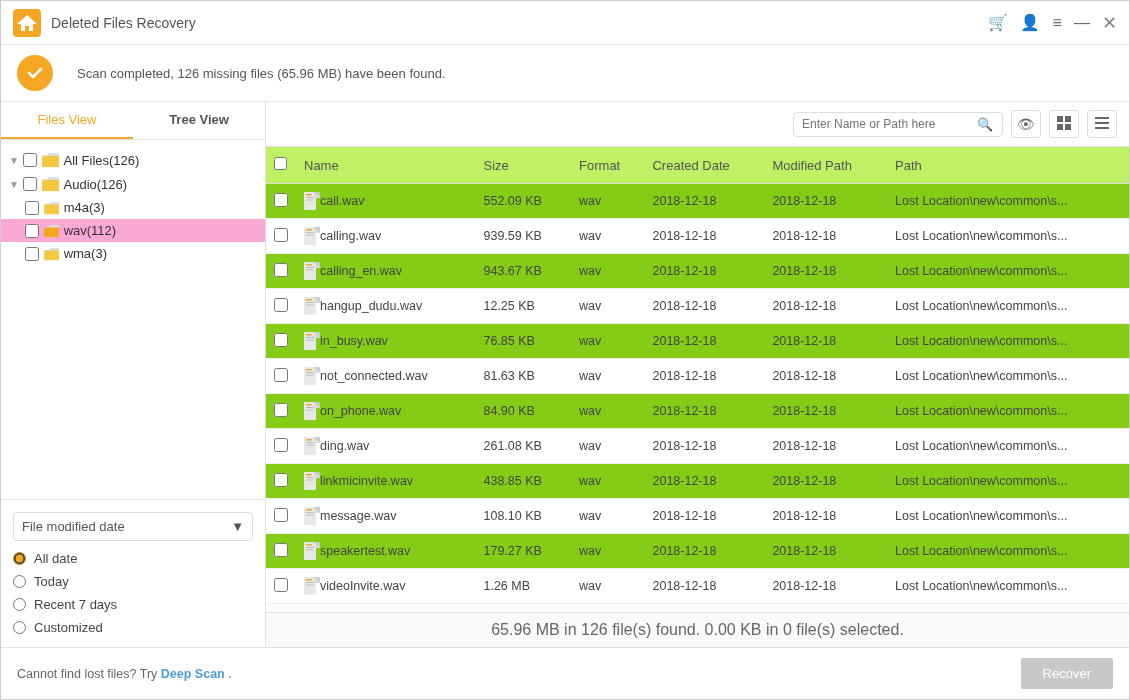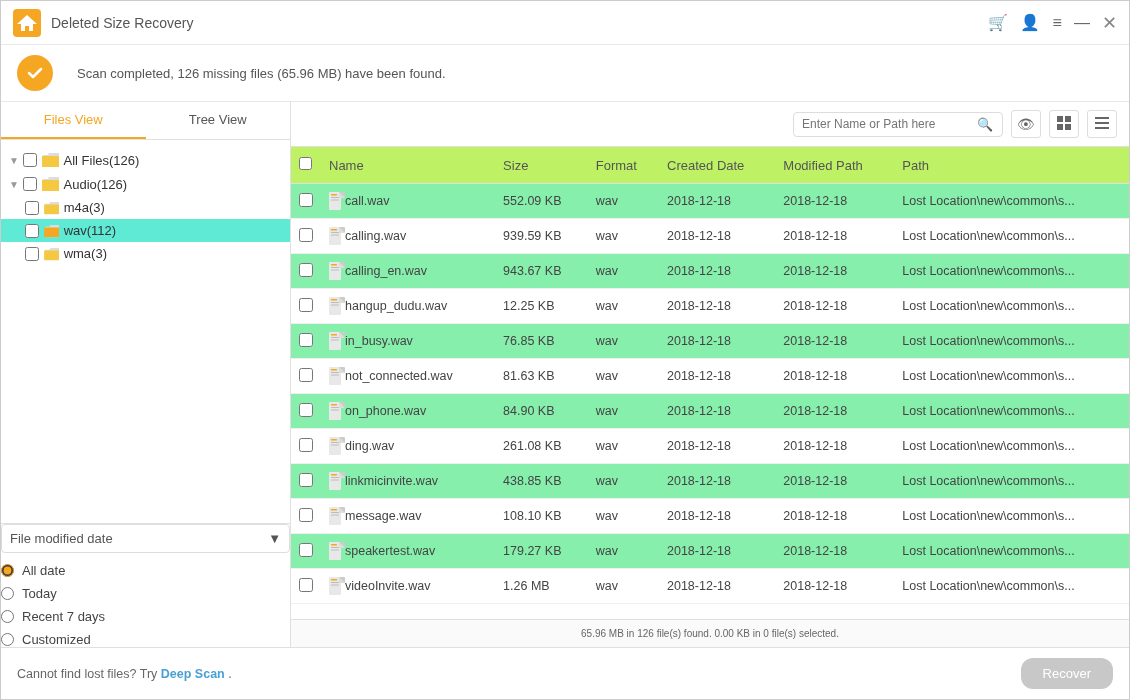--- a/index.html
+++ b/index.html
@@ -81,60 +81,61 @@
       color: #555;
     }
     
     .main-content {
       display: flex;
       flex: 1;
       overflow: hidden;
     }
     
     .sidebar {
-      width: 290px;
+      width: 265px;
       flex-shrink: 0;
       border-right: 1px solid #e0e0e0;
       display: flex;
       flex-direction: column;
       background: #fff;
     }
     .sidebar-tabs {
       display: flex;
       border-bottom: 1px solid #e0e0e0;
       flex-shrink: 0;
     }
     .sidebar-tab {
       flex: 1;
       text-align: center;
       padding: 10px 0;
       cursor: pointer;
       font-size: 13px;
       color: #555;
       border-bottom: 2px solid transparent;
+      font-weight: bold;
     }
     .sidebar-tab.active {
       color: #f5a623;
       border-bottom: 2px solid #f5a623;
       font-weight: 500;
     }
     .sidebar-tree {
       flex: 1;
       overflow-y: auto;
       padding: 8px 0;
     }
     .tree-item {
       display: flex;
       align-items: center;
       padding: 4px 8px;
       cursor: pointer;
       user-select: none;
     }
     .tree-item.selected {
-      background: #5eead4;
+      background: #f9a8d4;
     }
     .tree-item .checkbox {
       width: 14px;
       height: 14px;
       border: 1px solid #ccc;
       margin-right: 5px;
       flex-shrink: 0;
       background: #fff;
       cursor: pointer;
     }
@@ -144,21 +145,21 @@
       margin-right: 4px;
     }
     .tree-item .label {
       font-size: 13px;
       color: #333;
     }
     .tree-level-1 { padding-left: 8px; }
     .tree-level-2 { padding-left: 24px; }
     
     .sidebar-filter {
-      padding: 0;
+      padding: 12px;
       border-top: 1px solid #e0e0e0;
       flex-shrink: 0;
     }
     .filter-dropdown {
       display: flex;
       align-items: center;
       justify-content: space-between;
       padding: 6px 8px;
       border: 1px solid #ddd;
       border-radius: 4px;
@@ -252,21 +253,21 @@
       padding: 10px 8px;
       font-weight: 500;
       color: #555;
       font-size: 13px;
       white-space: nowrap;
     }
     .file-table tbody tr {
       border-bottom: 1px solid #f0f0f0;
     }
     .file-table tbody tr.even {
-      background: #86efac;
+      background: #84cc16;
     }
     .file-table td {
       padding: 8px 8px;
       font-size: 12.5px;
       color: #444;
       white-space: nowrap;
     }
     .file-table td .checkbox {
       width: 14px;
       height: 14px;
@@ -277,21 +278,21 @@
       align-items: center;
     }
     
     .status-bar {
       border-top: 1px solid #e0e0e0;
       padding: 8px 16px;
       display: flex;
       align-items: center;
       justify-content: center;
       background: #fafafa;
-      font-size: 10px;
+      font-size: 16px;
       color: #666;
       flex-shrink: 0;
     }
     
     .bottom-bar {
       border-top: 1px solid #e0e0e0;
       padding: 10px 16px;
       display: flex;
       align-items: center;
       justify-content: space-between;
@@ -306,40 +307,40 @@
       color: #4a9fd4;
       text-decoration: none;
       cursor: pointer;
       font-weight: bold;
     }
     .recover-btn {
       background: #c8c8c8;
       color: #fff;
       border: none;
       padding: 8px 22px;
-      border-radius: 12px;
+      border-radius: 2px;
       font-size: 13px;
       cursor: pointer;
     }
     
     .folder-svg { fill: #f5a623; }
   </style>
 </head>
 <body>
 
 <div class="window">
 
   <div class="title-bar">
     <span class="home-icon">
       <svg width="28" height="28" viewBox="0 0 28 28">
         <rect width="28" height="28" rx="4" fill="#f5a623"></rect>
         <polygon points="14,6 4,15 8,15 8,22 12,22 12,17 16,17 16,22 20,22 20,15 24,15" fill="white"></polygon>
       </svg>
     </span>
-    <span class="title">Deleted Size Recovery</span>
+    <span class="title">Deleted Files Recovery</span>
     <div class="win-controls">
       <span>🛒</span>
       <span>👤</span>
       <span>≡</span>
       <span>—</span>
       <span class="close-btn">✕</span>
     </div>
   </div>
 
   <div class="notification-bar">

